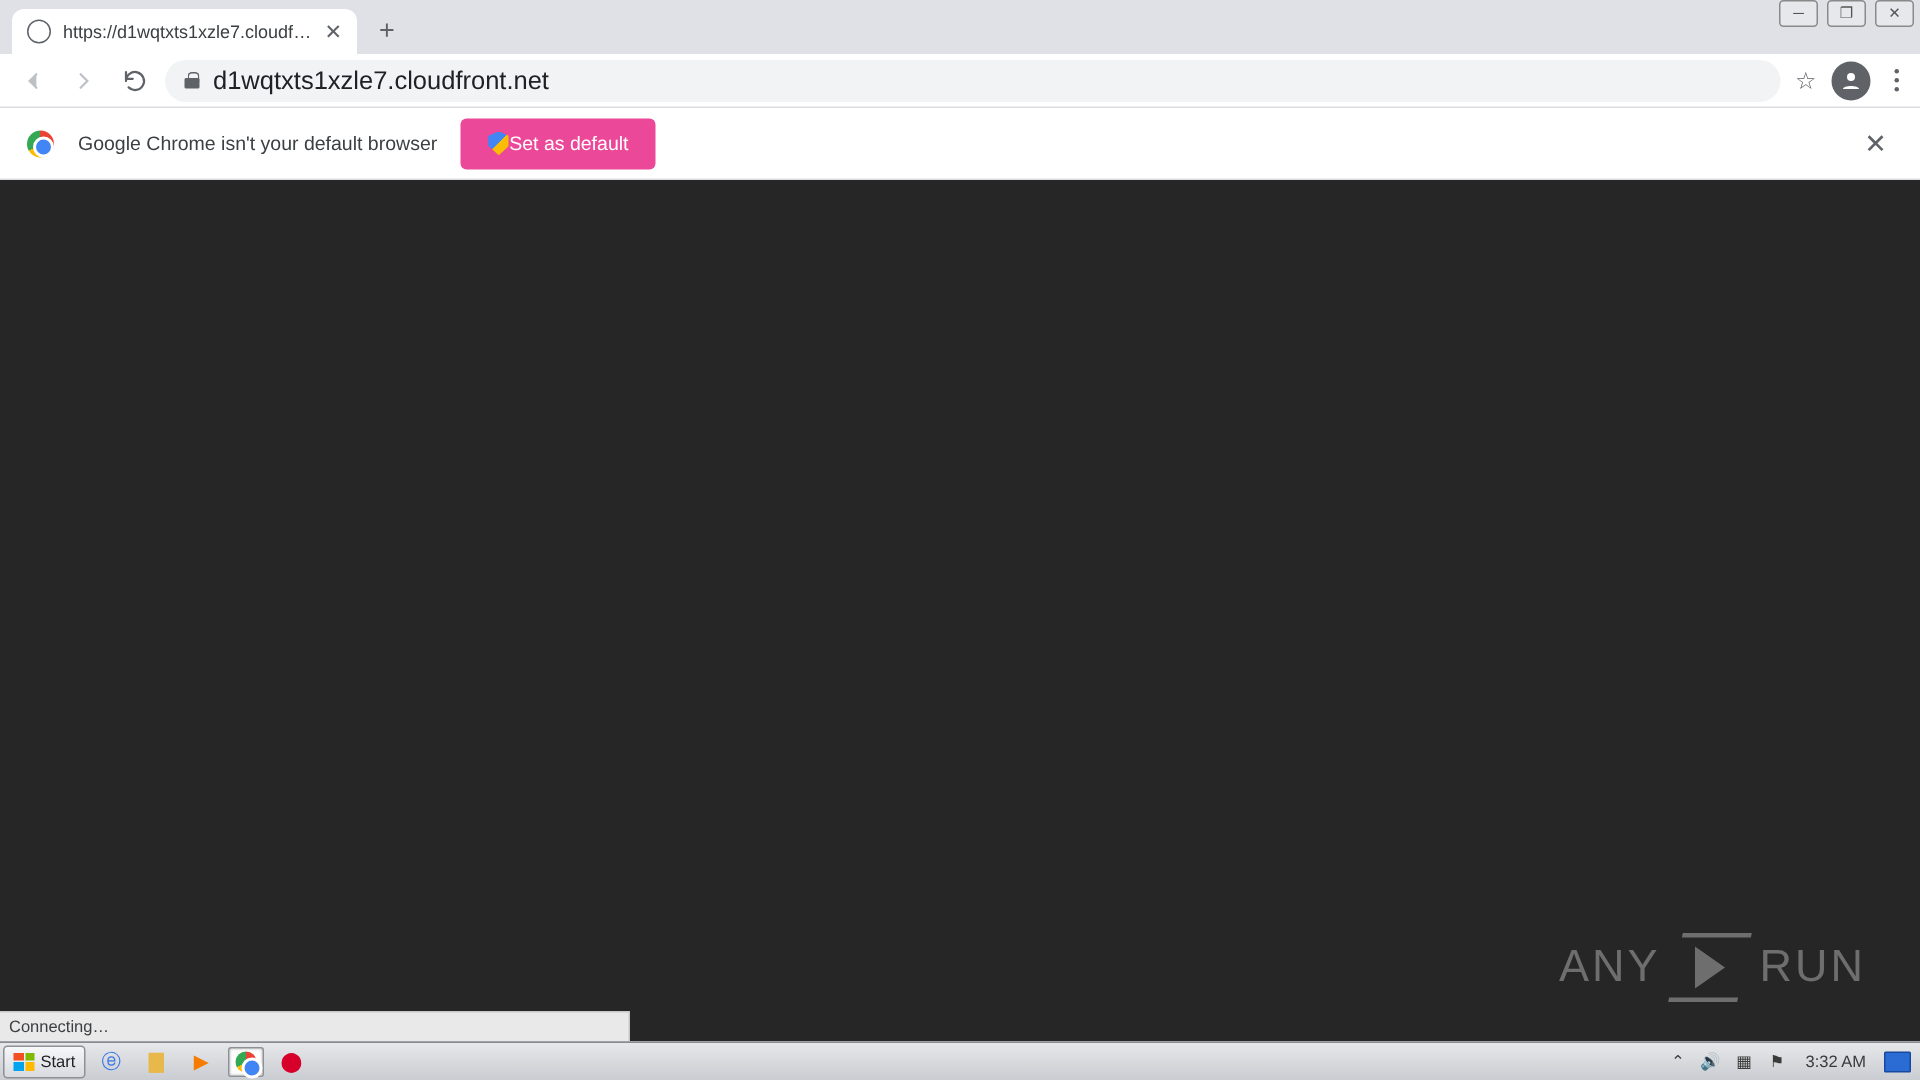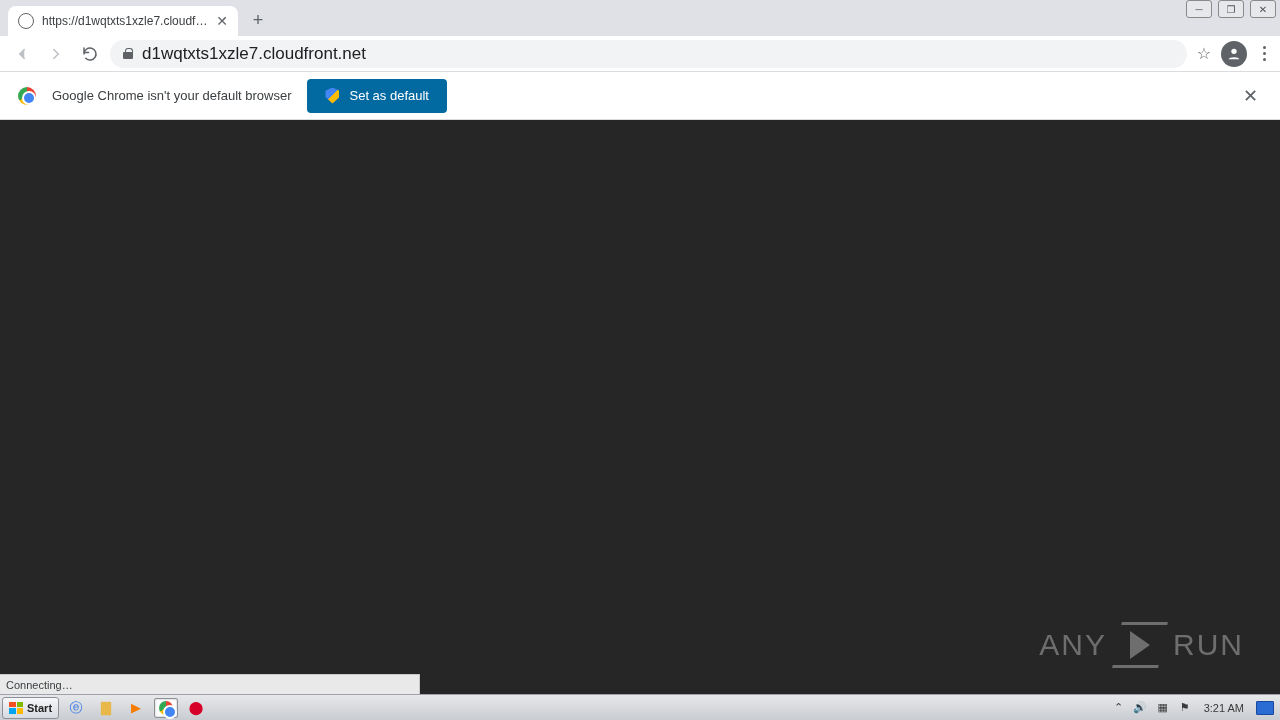--- a/index.html
+++ b/index.html
@@ -79,22 +79,22 @@
   .chrome-logo {
     width:18px; height:18px; border-radius:50%;
     background: conic-gradient(#ea4335 0 120deg,#fbbc05 120deg 240deg,#34a853 240deg 360deg);
     position:relative; flex-shrink:0;
   }
   .chrome-logo:after {
     content:""; position:absolute; top:4px; left:4px; width:10px; height:10px;
     background:#4285f4; border:2px solid #fff; border-radius:50%;
   }
   .default-btn {
-    background:#0369a1; color:#fff; border:none; height:34px; padding:0 18px;
-    border-radius:4px; font-size:13px; display:flex; align-items:center; gap:10px;
+    background:#ec4899; color:#fff; border:none; height:34px; padding:0 18px;
+    border-radius:4px; font-size:13px; display:flex; align-items:center; 
   }
   .shield {
     width:14px; height:16px; position:relative;
     background: linear-gradient(135deg,#4285f4 50%,#fbbc05 50%);
     clip-path: polygon(50% 0,100% 20%,100% 60%,50% 100%,0 60%,0 20%);
   }
   .info-spacer { flex:1; }
   .info-close { font-size:18px; color:#5f6368; padding:4px; }
 
   
@@ -129,21 +129,21 @@
   
   .taskbar {
     position:absolute; left:0; right:0; bottom:0; height:26px;
     background:linear-gradient(#e7e8ea,#c9ccd1);
     border-top:1px solid #9fa2a8; display:flex; align-items:center;
     font-size:11px;
   }
   .start-btn {
     height:22px; margin:0 2px; padding:0 6px; border:1px solid #8d9096; border-radius:3px;
     background:linear-gradient(#f6f7f9,#d7dadf); display:flex; align-items:center; gap:4px;
-    font-weight:bold; color:#222;
+    font-weight:normal; color:#222;
   }
   .win-flag {
     width:14px;height:12px; display:grid; grid-template-columns:1fr 1fr; grid-template-rows:1fr 1fr;
     gap:1px;
   }
   .win-flag span:nth-child(1){background:#f25022;}
   .win-flag span:nth-child(2){background:#7fba00;}
   .win-flag span:nth-child(3){background:#00a4ef;}
   .win-flag span:nth-child(4){background:#ffb900;}
   .tb-icon {
@@ -254,16 +254,16 @@
   <div class="tb-icon active">
     <span class="chrome-logo" style="width:14px;height:14px"></span>
   </div>
   <div class="tb-icon" style="color:#d6002a">⬤</div>
   <div class="tb-spacer"></div>
   <div class="tray">
     <span class="tray-icon">⌃</span>
     <span class="tray-icon">🔊</span>
     <span class="tray-icon">▦</span>
     <span class="tray-icon">⚑</span>
-    <span class="clock">3:21 AM</span>
+    <span class="clock">3:32 AM</span>
     <span class="desk-peek"></span>
   </div>
 </div>
 
 </body></html>

